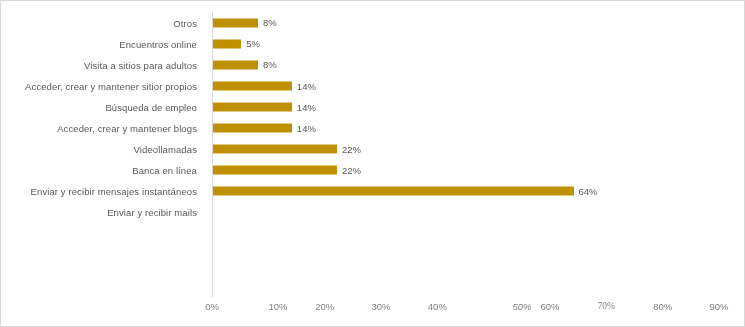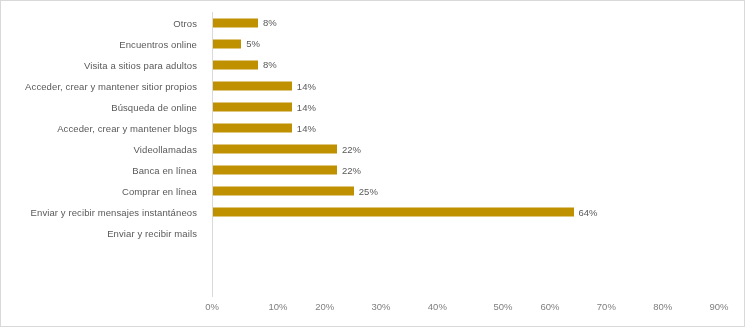--- a/index.html
+++ b/index.html
@@ -134,21 +134,21 @@
           </div>
         </div>
         <div class="row">
           <div class="cat-label">Acceder, crear y mantener sitior propios</div>
           <div class="bar-wrap">
             <div class="bar" style="width: 78.8667px; background: rgb(191, 144, 0);"></div>
             <div class="val-label">14%</div>
           </div>
         </div>
         <div class="row">
-          <div class="cat-label">Búsqueda de online</div>
+          <div class="cat-label">Búsqueda de empleo</div>
           <div class="bar-wrap">
             <div class="bar" style="width: 78.8667px; background: rgb(191, 144, 0);"></div>
             <div class="val-label">14%</div>
           </div>
         </div>
         <div class="row">
           <div class="cat-label">Acceder, crear y mantener blogs</div>
           <div class="bar-wrap">
             <div class="bar" style="width: 78.8667px; background: rgb(191, 144, 0);"></div>
             <div class="val-label">14%</div>
@@ -162,45 +162,38 @@
           </div>
         </div>
         <div class="row">
           <div class="cat-label">Banca en línea</div>
           <div class="bar-wrap">
             <div class="bar" style="width: 123.933px; background: rgb(191, 144, 0);"></div>
             <div class="val-label">22%</div>
           </div>
         </div>
         <div class="row">
-          <div class="cat-label">Comprar en línea</div>
-          <div class="bar-wrap">
-            <div class="bar" style="width: 140.833px; background: rgb(191, 144, 0);"></div>
-            <div class="val-label">25%</div>
-          </div>
-        </div>
-        <div class="row">
           <div class="cat-label">Enviar y recibir mensajes instantáneos</div>
           <div class="bar-wrap">
             <div class="bar" style="width: 360.533px; background: rgb(191, 144, 0);"></div>
             <div class="val-label">64%</div>
           </div>
         </div>
         <div class="row">
           <div class="cat-label">Enviar y recibir mails</div>
         </div>
       </div>
 
     <div class="xaxis" id="xaxis">
         <div class="xtick" style="left: 211px; color: rgb(127, 127, 127);">0%</div>
         <div class="xtick" style="left: 277px; color: rgb(127, 127, 127);">10%</div>
         <div class="xtick" style="left: 323.667px; color: rgb(127, 127, 127);">20%</div>
         <div class="xtick" style="left: 380px; color: rgb(127, 127, 127);">30%</div>
         <div class="xtick" style="left: 436.333px; color: rgb(127, 127, 127);">40%</div>
-        <div class="xtick" style="left: 502px; color: rgb(127, 127, 127);">50%</div>
+        <div class="xtick" style="left: 521px; color: rgb(127, 127, 127); font-style: italic;">50%</div>
         <div class="xtick" style="left: 549px; color: rgb(127, 127, 127);">60%</div>
-        <div class="xtick" style="left: 605.333px; color: rgb(127, 127, 127);">70%</div>
+        <div class="xtick" style="left: 605.333px; color: rgb(127, 127, 127); font-family: Liberation Serif, serif;">70%</div>
         <div class="xtick" style="left: 661.667px; color: rgb(127, 127, 127);">80%</div>
         <div class="xtick" style="left: 718px; color: rgb(127, 127, 127);">90%</div>
       </div>
 
   </div>
 </div>
 
 </body></html>

